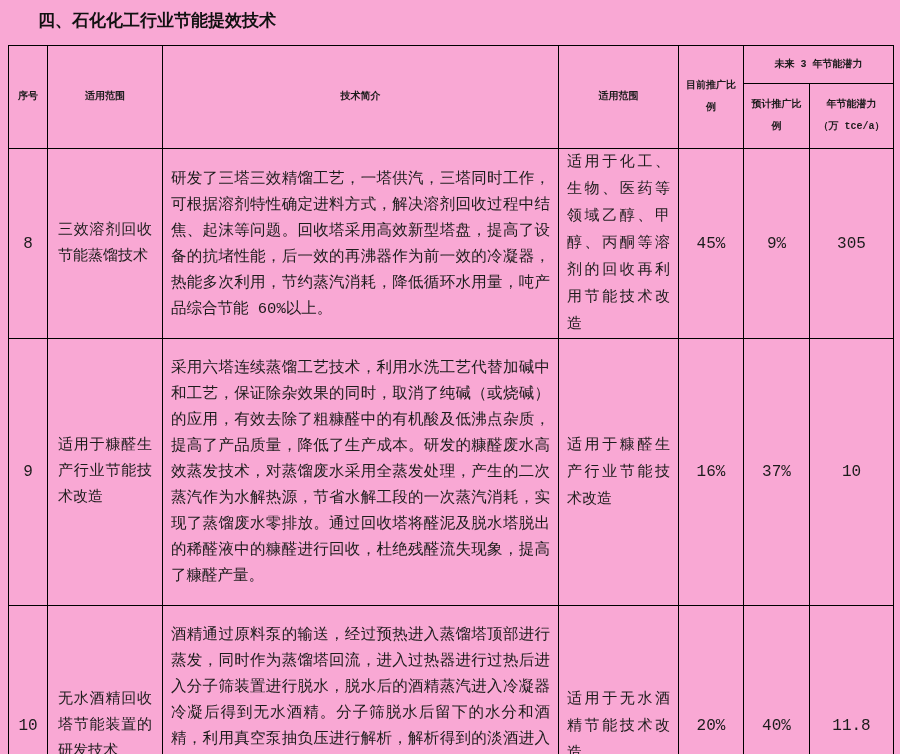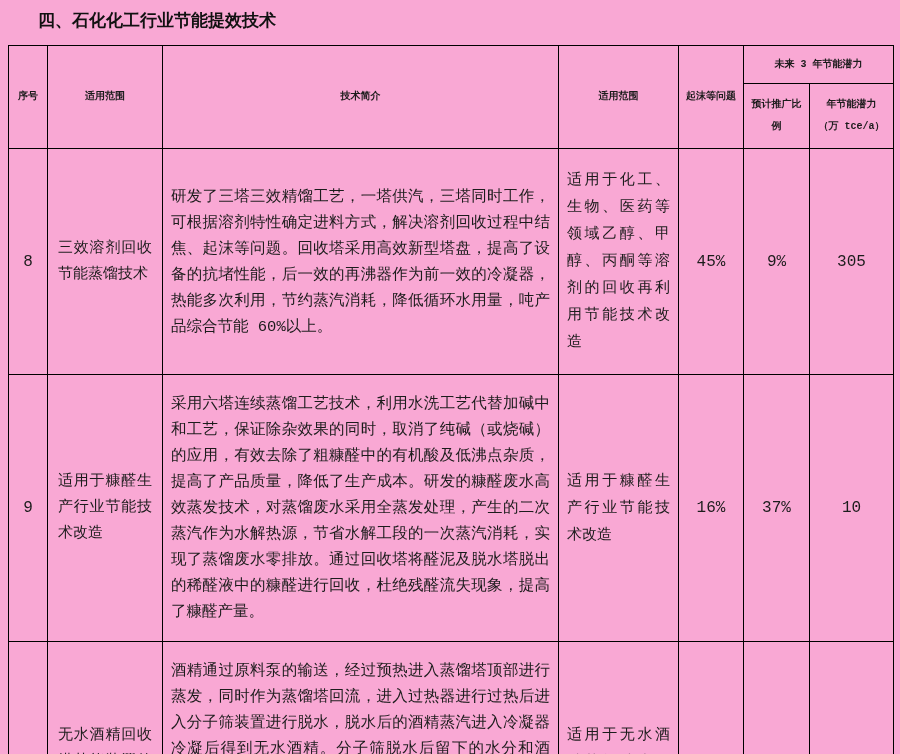--- a/index.html
+++ b/index.html
@@ -55,21 +55,21 @@
     text-justify: inter-character;
   }
   td.c-brief {
     padding: 16px 8px;
     font-size: 15.5px;
     line-height: 26px;
     text-align: justify;
     text-justify: inter-character;
   }
   td.c-scope {
-    padding: 18px 8px;
+    padding: 0 8px;
     font-size: 15px;
     line-height: 27px;
     text-align: justify;
     text-justify: inter-character;
   }
   td.c-num {
     text-align: center;
     font-size: 16px;
   }
   tr.h1 { height: 38px; }
@@ -94,21 +94,21 @@
       <col style="width:65px">
       <col style="width:66px">
       <col style="width:84px">
     </colgroup>
     <thead>
       <tr class="h1">
         <th rowspan="2">序号</th>
         <th rowspan="2">适用范围</th>
         <th rowspan="2">技术简介</th>
         <th rowspan="2">适用范围</th>
-        <th rowspan="2">起沫等问题</th>
+        <th rowspan="2">目前推广比例</th>
         <th colspan="2">未来 3 年节能潜力</th>
       </tr>
       <tr class="h2">
         <th>预计推广比例</th>
         <th><span>年节能潜力</span><br><span>（万 tce/a）</span></th>
       </tr>
     </thead>
     <tbody>
       <tr class="r8">
         <td class="c-no">8</td>

